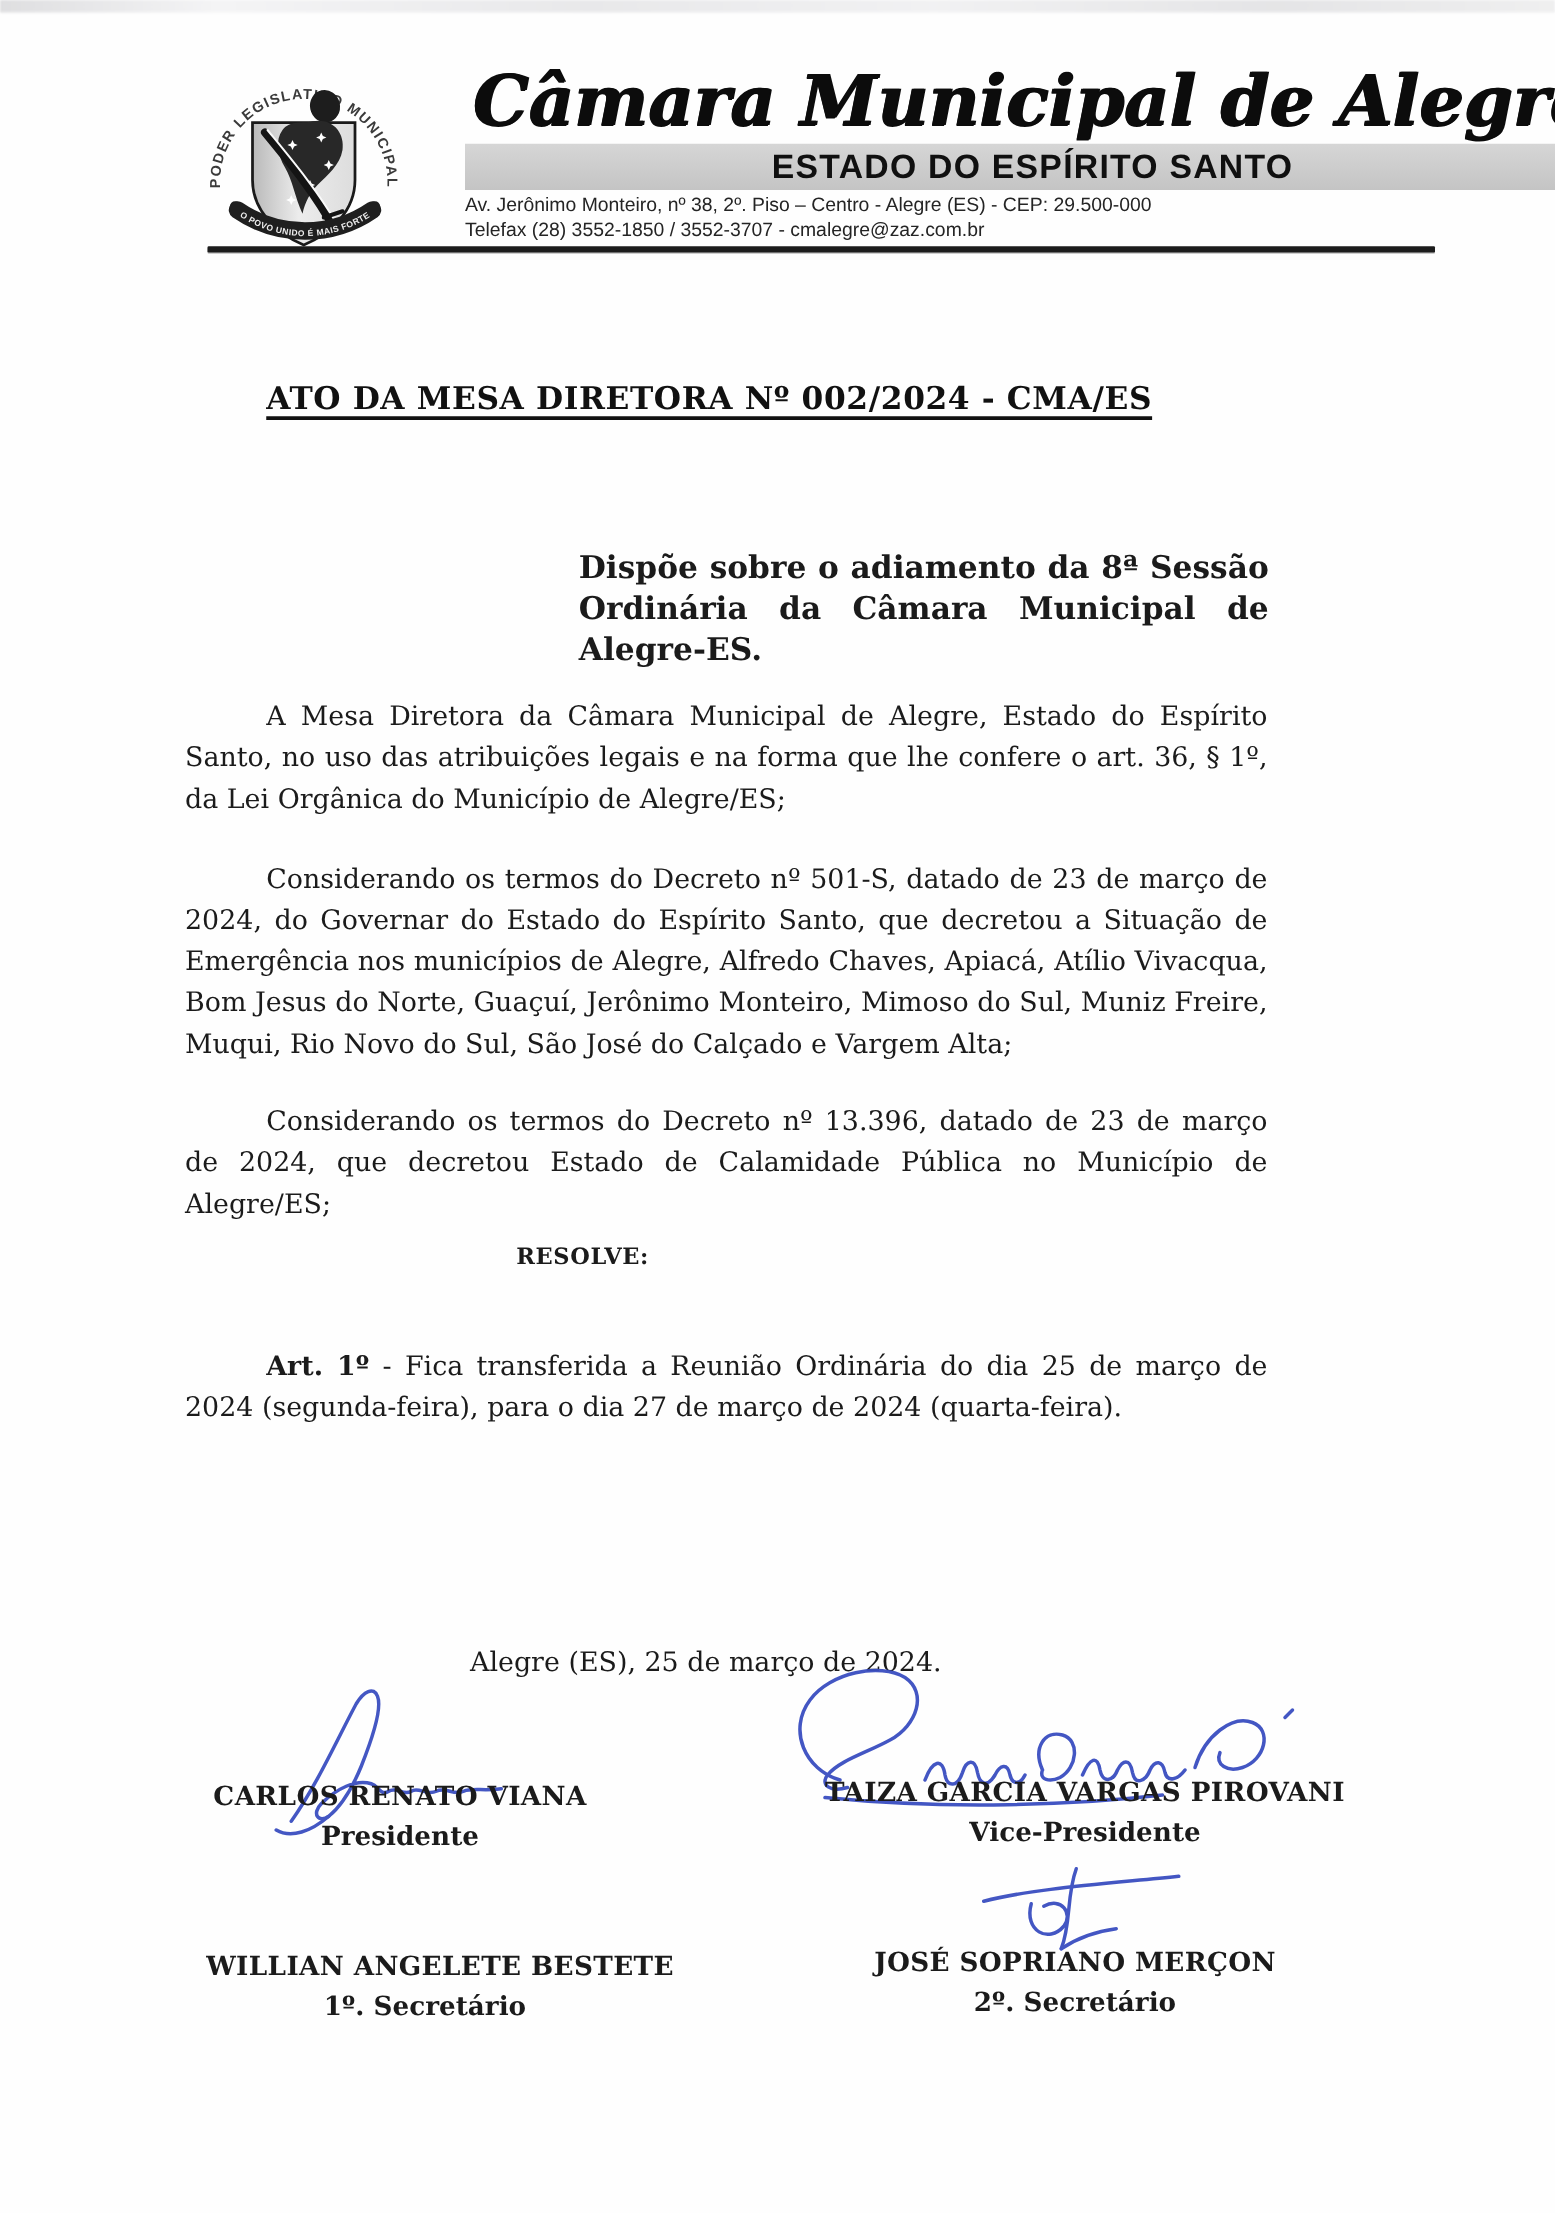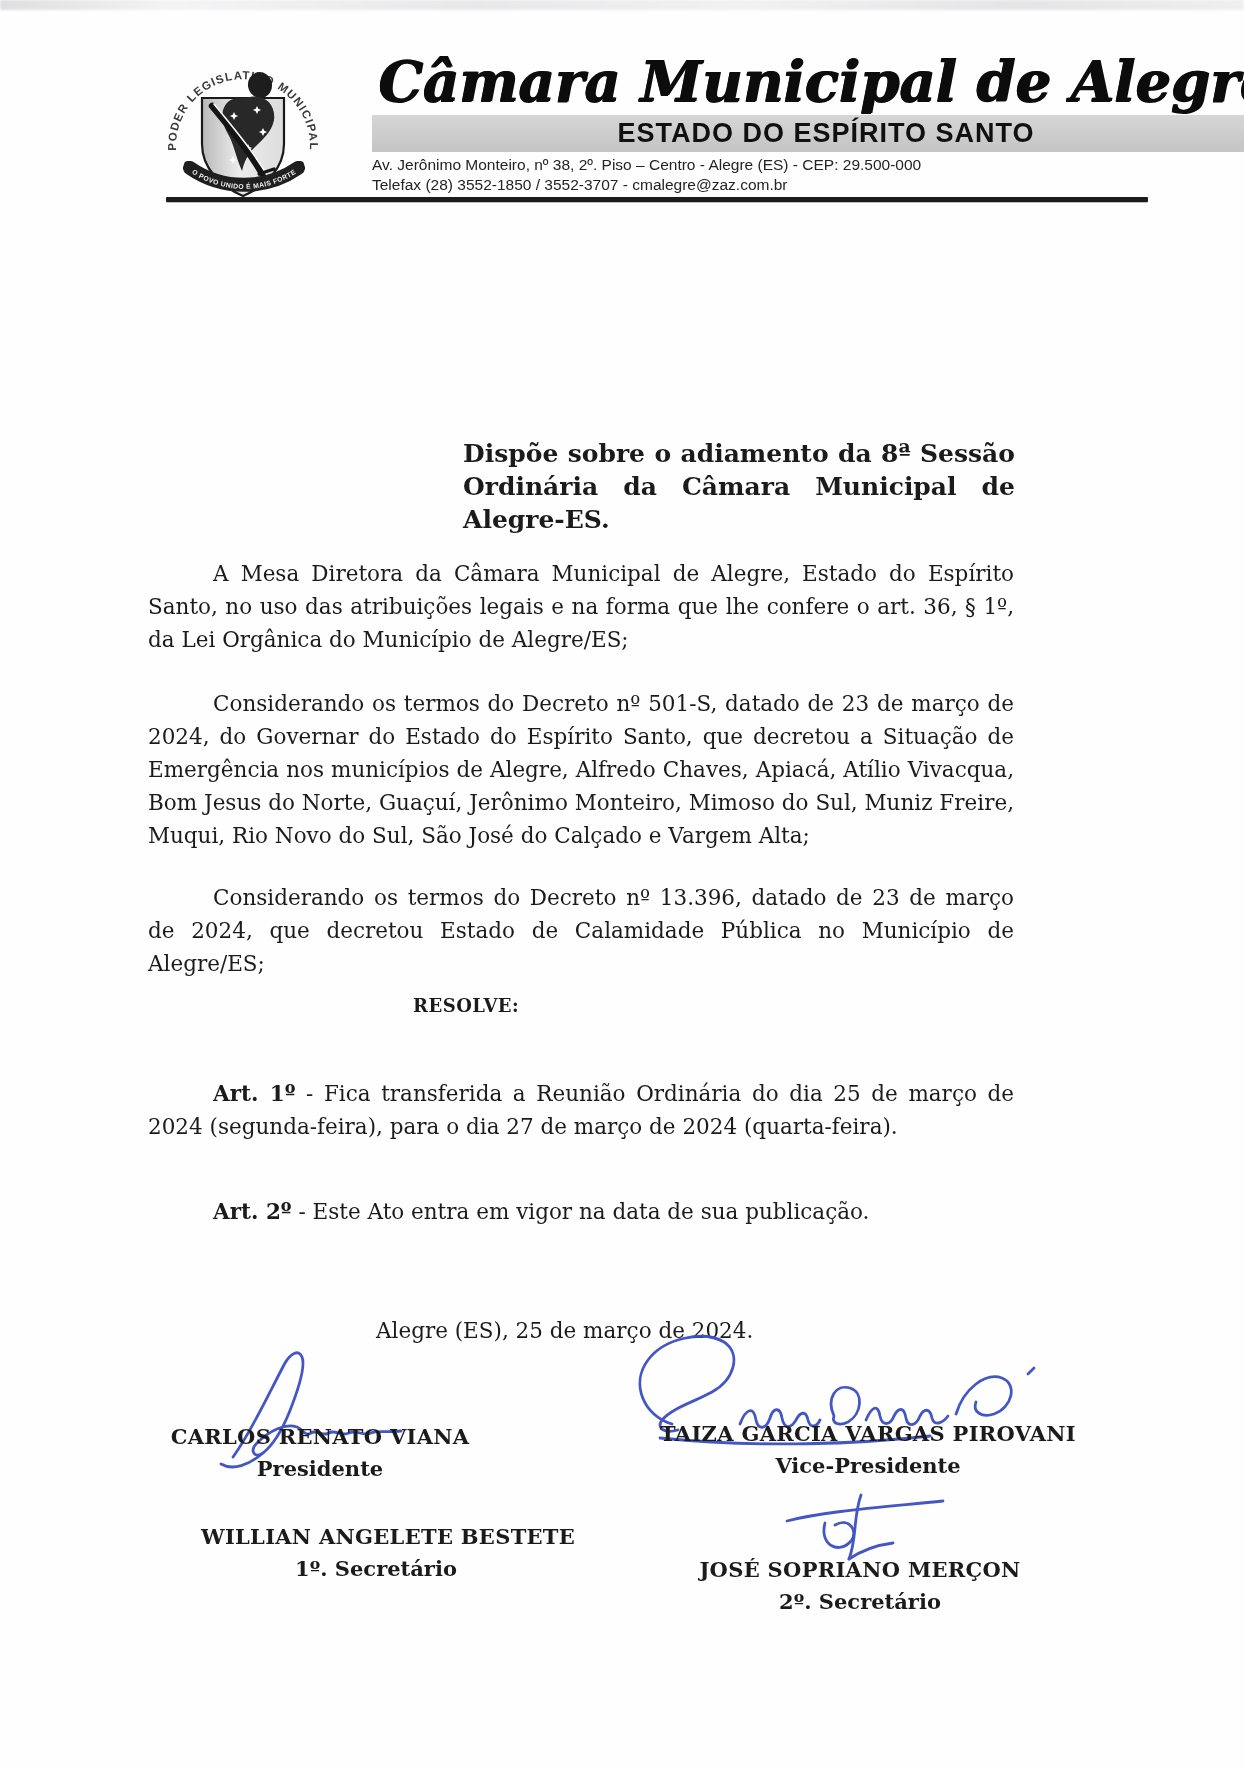--- a/index.html
+++ b/index.html
@@ -68,21 +68,21 @@
   .body-par b{font-weight:bold;margin-top:16px;}
   .dateline{
     position:absolute;left:376px;top:1318px;font-size:21.5px;
   }
   
   .sig-block{position:absolute;text-align:center;}
   .sig-name{font-weight:bold;font-size:21px;letter-spacing:.3px;white-space:nowrap;}
   .sig-role{font-weight:bold;font-size:21px;margin-top:7px;}
   .sb1{left:160px;top:1424px;width:320px;}
   .sb2{left:658px;top:1421px;width:420px;}
-  .sb3{left:165px;top:1524px;width:350px;margin-left:36px;}
+  .sb3{left:165px;top:1560px;width:350px;}
   .sb4{left:650px;top:1557px;width:420px;}
   .sig-svg{position:absolute;pointer-events:none;}
   .sigA{left:205px;top:1345px;width:220px;height:125px;}
   .sigB{left:620px;top:1328px;width:440px;height:128px;}
   .sigC{left:765px;top:1485px;width:200px;height:90px;}
 </style>
 </head>
 <body>
 
 <div class="page">
@@ -127,32 +127,32 @@
       <textPath href="#crestBannerArc" startOffset="50%" text-anchor="middle">O POVO UNIDO É MAIS FORTE</textPath>
     </text>
   </svg>
 
   <div class="org-script">Câmara Municipal de Alegre</div>
   <div class="state-band">ESTADO DO ESPÍRITO SANTO</div>
   <div class="addr addr1">Av. Jerônimo Monteiro, nº 38, 2º. Piso – Centro - Alegre (ES) - CEP: 29.500-000</div>
   <div class="addr addr2">Telefax (28) 3552-1850 / 3552-3707 - cmalegre@zaz.com.br</div>
   <div class="header-rule"></div>
 
+  <div class="doc-title">ATO DA MESA DIRETORA Nº 002/2024 - CMA/ES</div>
 
   <div class="ementa">Dispõe sobre o adiamento da 8ª Sessão Ordinária da Câmara Municipal de Alegre-ES.</div>
 
   <p class="body-par p1">A Mesa Diretora da Câmara Municipal de Alegre, Estado do Espírito Santo, no uso das atribuições legais e na forma que lhe confere o art. 36, § 1º, da Lei Orgânica do Município de Alegre/ES;</p>
   <p class="body-par p2">Considerando os termos do Decreto nº 501-S, datado de 23 de março de 2024, do Governar do Estado do Espírito Santo, que decretou a Situação de Emergência nos municípios de Alegre, Alfredo Chaves, Apiacá, Atílio Vivacqua, Bom Jesus do Norte, Guaçuí, Jerônimo Monteiro, Mimoso do Sul, Muniz Freire, Muqui, Rio Novo do Sul, São José do Calçado e Vargem Alta;</p>
   <p class="body-par p3">Considerando os termos do Decreto nº 13.396, datado de 23 de março de 2024, que decretou Estado de Calamidade Pública no Município de Alegre/ES;</p>
 
   <div class="resolve">RESOLVE:</div>
 
   <p class="body-par art1"><b>Art. 1º</b><span> - Fica transferida a Reunião Ordinária do dia 25 de março de 2024 (segunda-feira), para o dia 27 de março de 2024 (quarta-feira).</span></p>
 
-  <p class="body-par art2"><b>Art. 2º</b><span> - Este Ato entra em vigor na data de sua publicação.</span></p>
 
   <div class="dateline">Alegre (ES), 25 de março de 2024.</div>
 
   <svg class="sig-svg sigA" viewBox="0 0 220 125" aria-hidden="true">
     <g stroke="#3a4ec0" stroke-width="2.8" fill="none" stroke-linecap="round" opacity="0.95">
       <path d="M 28 112 C 48 84 66 44 80 18 C 86 8 94 4 97 12 C 101 22 92 48 84 68 C 77 85 68 100 58 108 C 50 114 44 106 52 98 C 64 86 80 78 92 82 C 98 84 100 92 106 88 C 112 84 118 92 124 88 C 130 84 136 92 144 88 C 152 84 158 92 166 88 C 172 85 182 88 196 86"></path>
       <path d="M 58 108 C 44 120 28 126 16 119"></path>
     </g>
   </svg>
 

